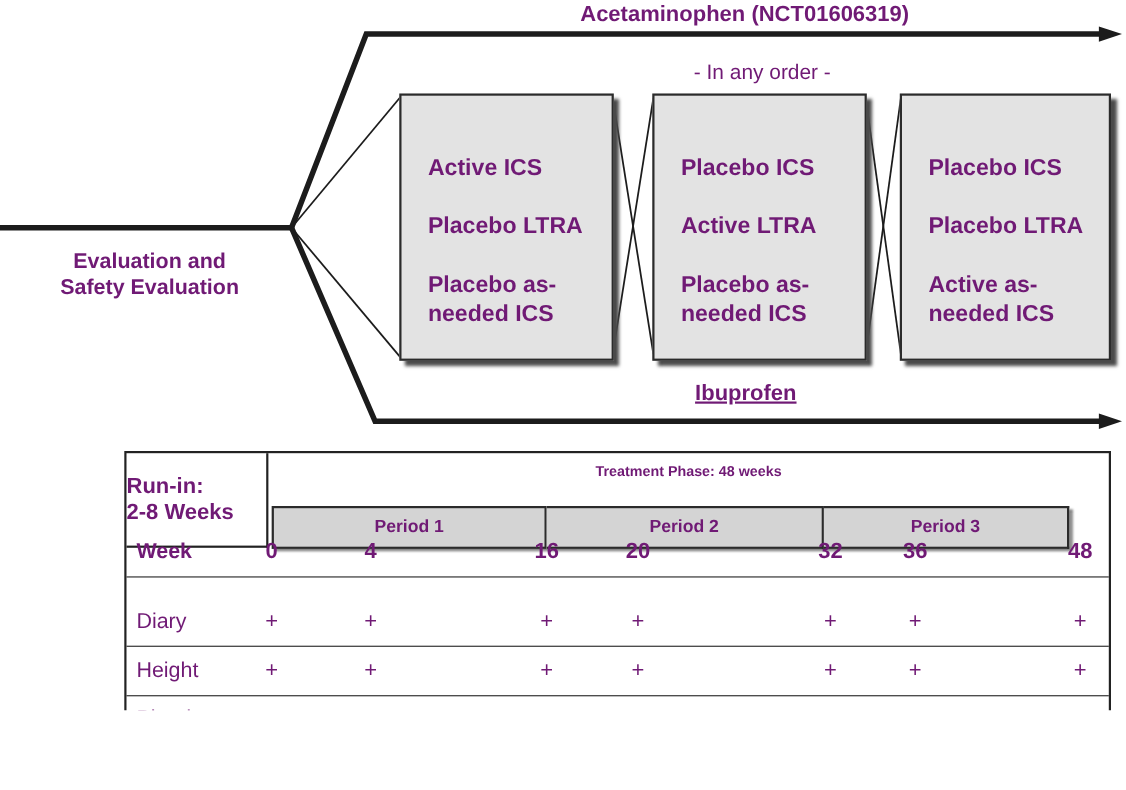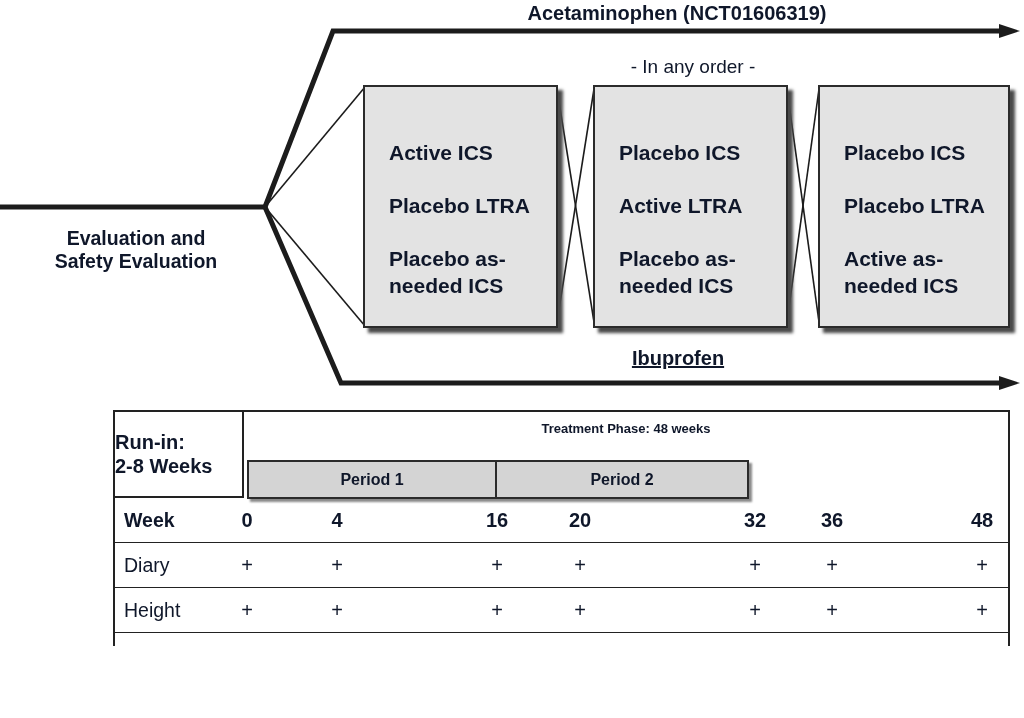--- a/index.html
+++ b/index.html
@@ -1,18 +1,18 @@
 <!DOCTYPE html>
 <html><head>
 <meta charset="utf-8">
 <style>
   html,body{margin:0;padding:0;background:#fff;}
   .canvas{
     position:relative;width:1024px;height:646px;background:#ffffff;
-    font-family:"Liberation Sans",sans-serif;color:#0f172a;overflow:hidden;
+    font-family:"Liberation Sans",sans-serif;color:#701a75;overflow:hidden;
   }
   svg.wires{position:absolute;left:0;top:0;width:1024px;height:718px;}
 
   
   .top-arrow-label{position:absolute;top:2px;left:334px;width:686px;text-align:center;
     font-weight:bold;font-size:20px;}
   .order-note{position:absolute;top:56px;left:493px;width:400px;text-align:center;font-size:19px;}
   .left-label{position:absolute;top:227px;left:16px;width:240px;text-align:center;
     font-weight:bold;font-size:19.5px;line-height:23px;}
   .bottom-arrow-label{position:absolute;top:347px;left:528px;width:300px;text-align:center;
@@ -38,21 +38,21 @@
     font-weight:bold;font-size:13px;}
   .periods{position:absolute;left:132px;top:48px;height:39px;display:flex;
     box-shadow:3px 3px 2px #8a8a8a;}
   .period{box-sizing:border-box;background:#d4d4d4;border:2px solid #2b2b2b;
     display:flex;align-items:center;justify-content:center;
     font-weight:bold;font-size:16px;}
   .period + .period{border-left:none;}
   .p1{width:250px;} .p2{width:252px;} .p3{width:223px;}
 
   .row{position:absolute;left:0;right:0;border-bottom:1.8px solid #222;}
-  .row-week {top:86px;height:44px;font-weight:bold;}
+  .row-week {top:68px;height:44px;font-weight:bold;}
   .row-a0{top:130px;height:45px;}
   .row-a1{top:175px;height:45px;}
   .row-a2{top:220px;height:44px;}
   .row-a3{top:264px;height:37px;border-bottom:none;}
   .rlabel{position:absolute;left:9px;top:50%;transform:translateY(-50%);font-size:19.5px;}
   .cell{position:absolute;top:50%;transform:translate(-50%,-50%);font-size:20px;}
   .c0{left:132px;} .c1{left:222px;} .c2{left:382px;} .c3{left:465px;}
   .c4{left:640px;} .c5{left:717px;} .c6{left:867px;}
 </style>
 </head>
@@ -112,20 +112,21 @@
     <div class="runin">
       <div>Run-in:</div>
       <div>2-8 Weeks</div>
     </div>
 
     <div class="tphase">Treatment Phase: 48 weeks</div>
 
     <div class="periods">
       <div class="period p1">Period 1</div>
       <div class="period p2">Period 2</div>
+      <div class="period p3">Period 3</div>
     </div>
 
     <div class="row row-week">
       <span class="rlabel">Week</span>
       <span class="cell c0">0</span>
       <span class="cell c1">4</span>
       <span class="cell c2">16</span>
       <span class="cell c3">20</span>
       <span class="cell c4">32</span>
       <span class="cell c5">36</span>

